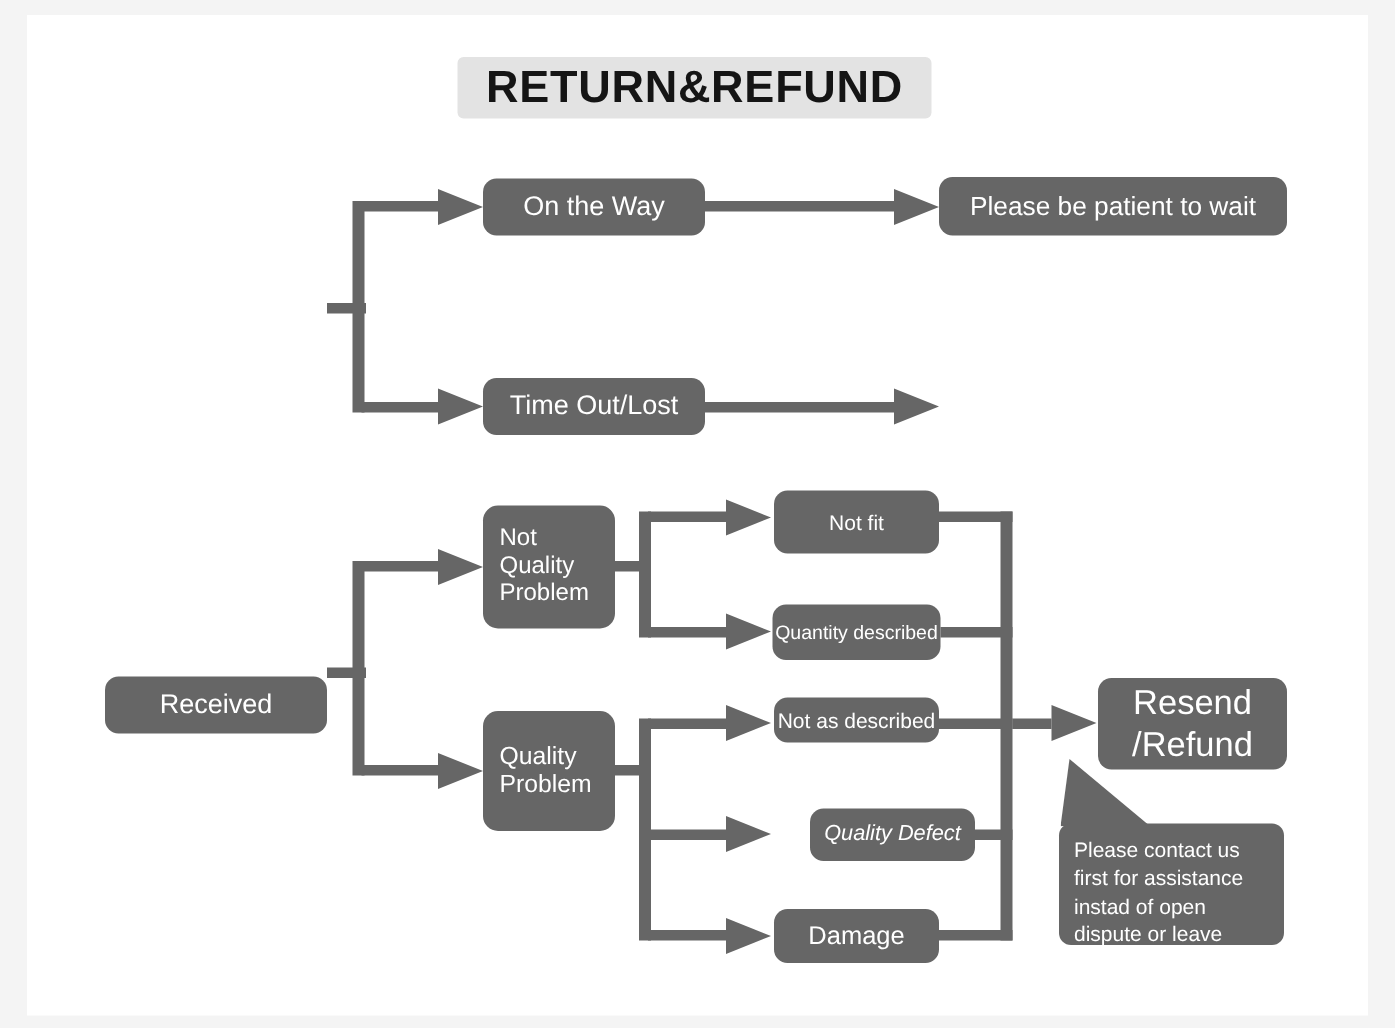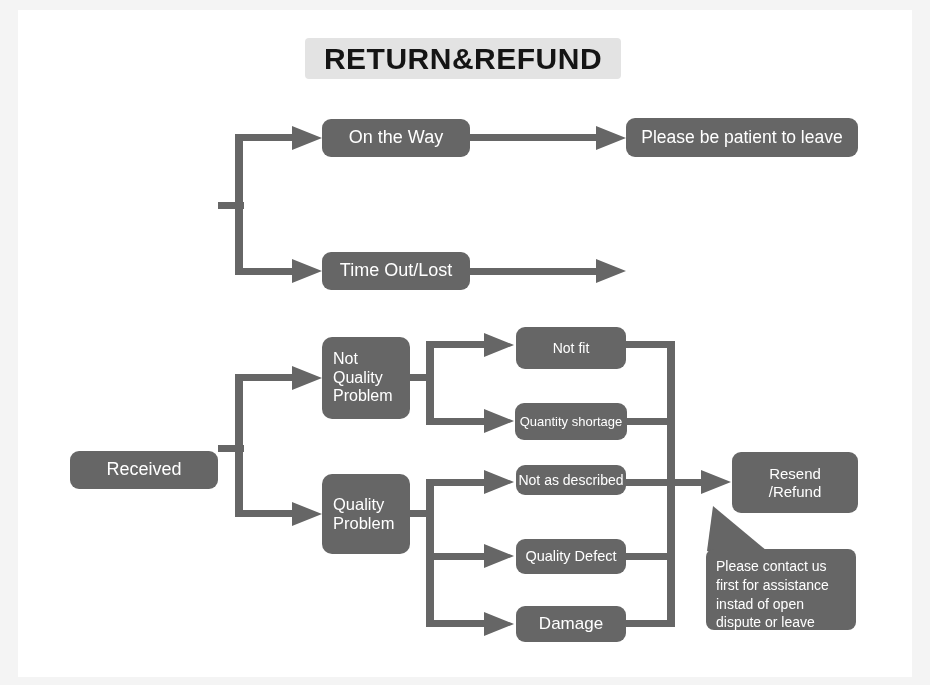--- a/index.html
+++ b/index.html
@@ -38,23 +38,23 @@
   #n-on-the-way{left:322px;top:119px;width:148px;height:38px;font-size:18px;}
   #n-be-patient{left:626px;top:118px;width:232px;height:39px;font-size:17.5px;}
   #n-time-out{left:322px;top:252px;width:148px;height:38px;font-size:18px;}
   #n-extend{left:626px;top:253px;width:232px;height:37px;font-size:16px;}
   #n-received{left:70px;top:430px;width:148px;height:38px;font-size:18px;margin-top:21px;}
   #n-not-quality{left:322px;top:337px;width:88px;height:82px;font-size:16px;border-radius:10px;}
   #n-quality{left:322px;top:474px;width:88px;height:80px;font-size:16.5px;border-radius:10px;}
   #n-not-fit{left:516px;top:327px;width:110px;height:42px;font-size:14px;}
   #n-qty{left:515px;top:403px;width:112px;height:37px;font-size:13px;}
   #n-nad{left:516px;top:465px;width:110px;height:30px;font-size:14px;}
-  #n-qd{left:516px;top:539px;width:110px;height:35px;font-size:14.5px;}
+  #n-qd{left:540px;top:539px;width:110px;height:35px;font-size:14.5px;font-style:italic;}
   #n-damage{left:516px;top:606px;width:110px;height:36px;font-size:17px;}
-  #n-resend{left:732px;top:452px;width:126px;height:61px;font-size:15px;}
+  #n-resend{left:732px;top:452px;width:126px;height:61px;font-size:23px;}
   #n-note{left:706px;top:549px;width:150px;height:81px;}
   #n-tail{left:707px;top:506px;width:60px;height:45px;}
 
   
   #t1-stub{left:218px;top:202px;width:26px;height:7px;}
   #t1-trunk{left:235px;top:134px;width:8px;height:141px;}
   #t1-b1{left:241px;top:134px;width:51px;height:7px;}
   #t1-b2{left:241px;top:268px;width:51px;height:7px;}
   #t1-a1{left:292px;top:126px;}
   #t1-a2{left:292px;top:259px;}
@@ -140,30 +140,30 @@
   <div class="abs ln" id="m1"></div>
   <div class="abs ln" id="m2"></div>
   <div class="abs ln" id="m3"></div>
   <div class="abs ln" id="m4"></div>
   <div class="abs ln" id="m5"></div>
   <div class="abs ln" id="m6"></div>
   <div class="abs ln" id="m7"></div>
   <div class="abs ar" id="m-a1"></div>
 
   <div class="abs node" id="n-on-the-way">On the Way</div>
-  <div class="abs node" id="n-be-patient">Please be patient to leave</div>
+  <div class="abs node" id="n-be-patient">Please be patient to wait</div>
   <div class="abs node" id="n-time-out">Time Out/Lost</div>
   <div class="abs node" id="n-received">Received</div>
   <div class="abs node left" id="n-not-quality">Not
 Quality
 Problem</div>
   <div class="abs node left" id="n-quality">Quality
 Problem</div>
   <div class="abs node" id="n-not-fit">Not fit</div>
-  <div class="abs node" id="n-qty">Quantity shortage</div>
+  <div class="abs node" id="n-qty">Quantity described</div>
   <div class="abs node" id="n-nad">Not as described</div>
   <div class="abs node" id="n-qd">Quality Defect</div>
   <div class="abs node" id="n-damage">Damage</div>
   <div class="abs node" id="n-resend">Resend
 /Refund</div>
 
   <div class="abs tail" id="n-tail"></div>
   <div class="abs note" id="n-note">Please contact us first for assistance instad of open dispute or leave negative feedback.</div>
 </div>
 

